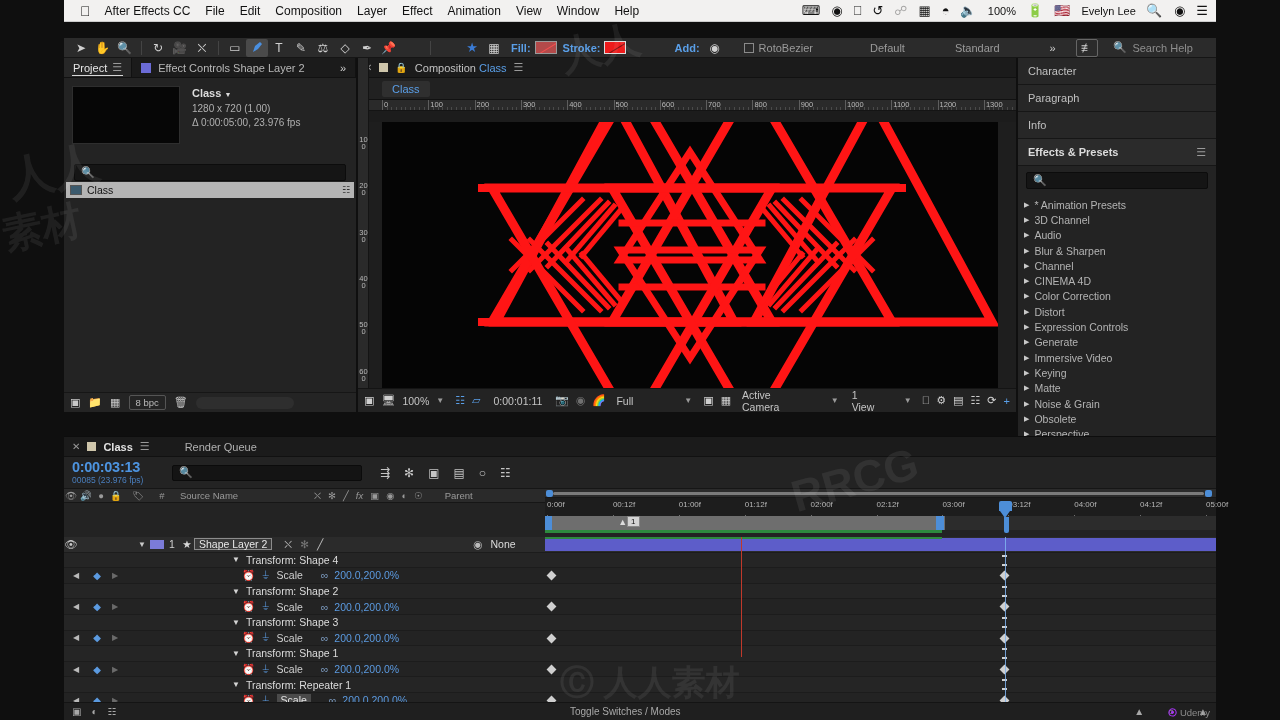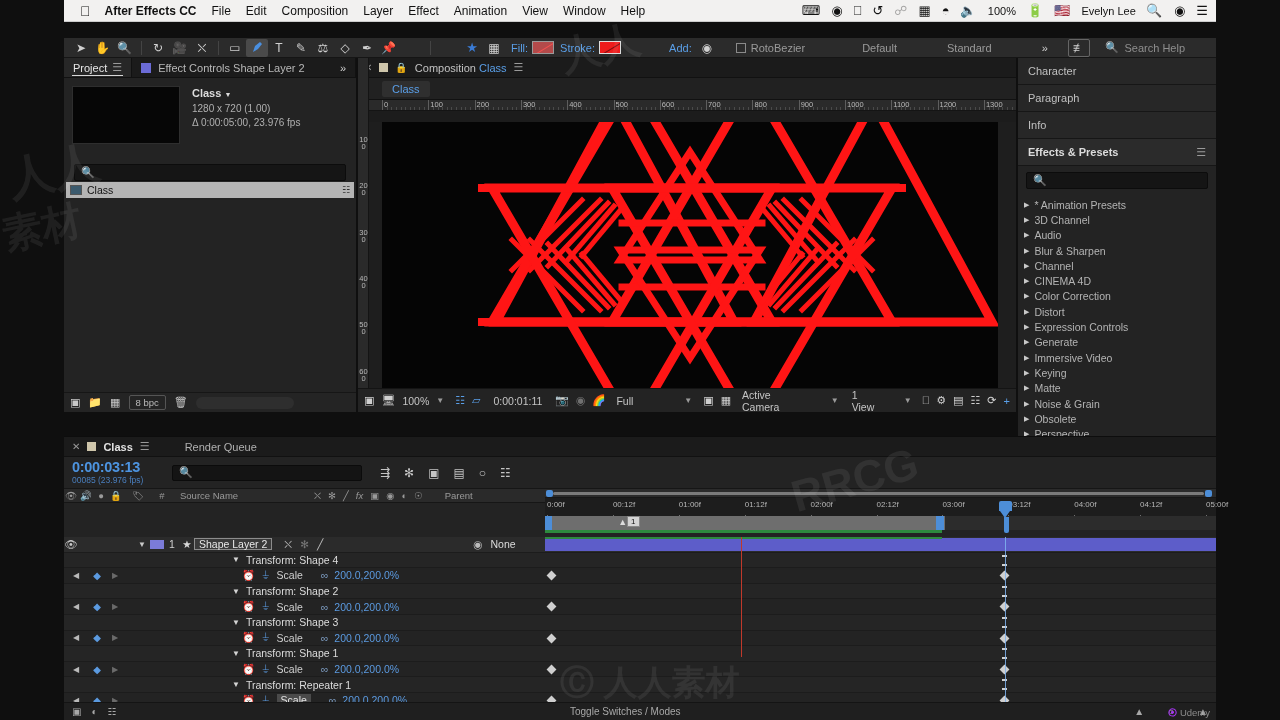--- a/index.html
+++ b/index.html
@@ -14,21 +14,21 @@
   #app { position:relative; width:1280px; height:720px; background:#0f0f0f; }
 
   
   .macbar {
     position:absolute; left:64px; top:0; width:1152px; height:22px;
     background:#f2f1f0; display:flex; align-items:center; padding:0 8px;
     color:#111; font-size:12px; border-bottom:1px solid #ccc;
   }
   .macbar .apple { font-size:14px; margin:0 14px 0 8px; line-height:1; }
   .macbar .mi { margin-right:15px; white-space:nowrap; }
-  .macbar .mi.bold { font-weight:bold; }
+  .macbar .mi.bold { font-weight:normal; }
   .macbar .spacer { flex:1; }
   .macbar .ritem { margin-left:11px; display:flex; align-items:center; font-size:11px; }
   .macbar .ritem.gl { font-size:13px; }
 
   
   .titlebar {
     position:absolute; left:64px; top:22px; width:1152px; height:16px;
     background:linear-gradient(#3d3d3d,#323232);
     display:flex; align-items:center; justify-content:center;
     border-bottom:1px solid #1c1c1c;
@@ -42,21 +42,21 @@
     position:absolute; left:64px; top:38px; width:1152px; height:20px;
     background:#2b2b2b; border-bottom:1px solid #151515;
     display:flex; align-items:center; padding:0 6px; gap:0;
   }
   .tb-btn {
     width:22px; height:18px; display:flex; align-items:center; justify-content:center;
     color:#d0d0d0; font-size:12px; cursor:default; border-radius:2px;
   }
   .tb-btn.active { background:#4a4a4a; }
   .tb-sep { width:1px; height:14px; background:#444; margin:0 5px; }
-  .tb-label { color:#5a9fe8; margin:0 4px 0 6px; font-size:11px; }
+  .tb-label { color:#5a9fe8; margin:0 4px 0 6px; font-size:11px;font-weight:bold; }
   .swatch { width:22px; height:13px; border:1px solid #9a9a9a; position:relative; overflow:hidden; }
   .swatch .slash { position:absolute; left:-4px; top:6px; width:32px; height:1px; background:#f05050; transform:rotate(-31deg); }
   .tb-txt { color:#9a9a9a; margin:0 6px; font-size:11px; }
   .tb-txt.val { color:#5a9fe8;margin-top:40px; }
   .tb-chk { width:10px; height:10px; border:1px solid #8a8a8a; background:#2b2b2b; margin-right:5px; }
 
   
   .panel { position:absolute; background:#232323; }
   .panel-tabbar {
     height:20px; background:#1b1b1b; display:flex; align-items:stretch;

